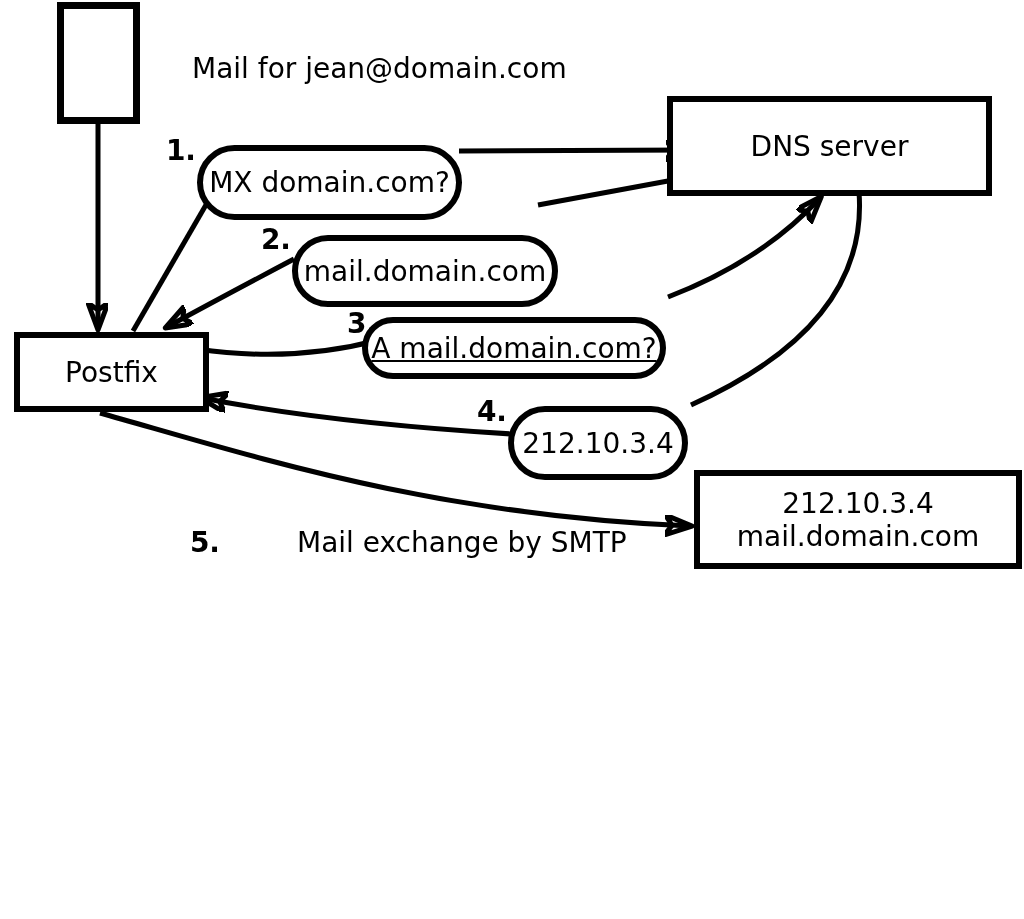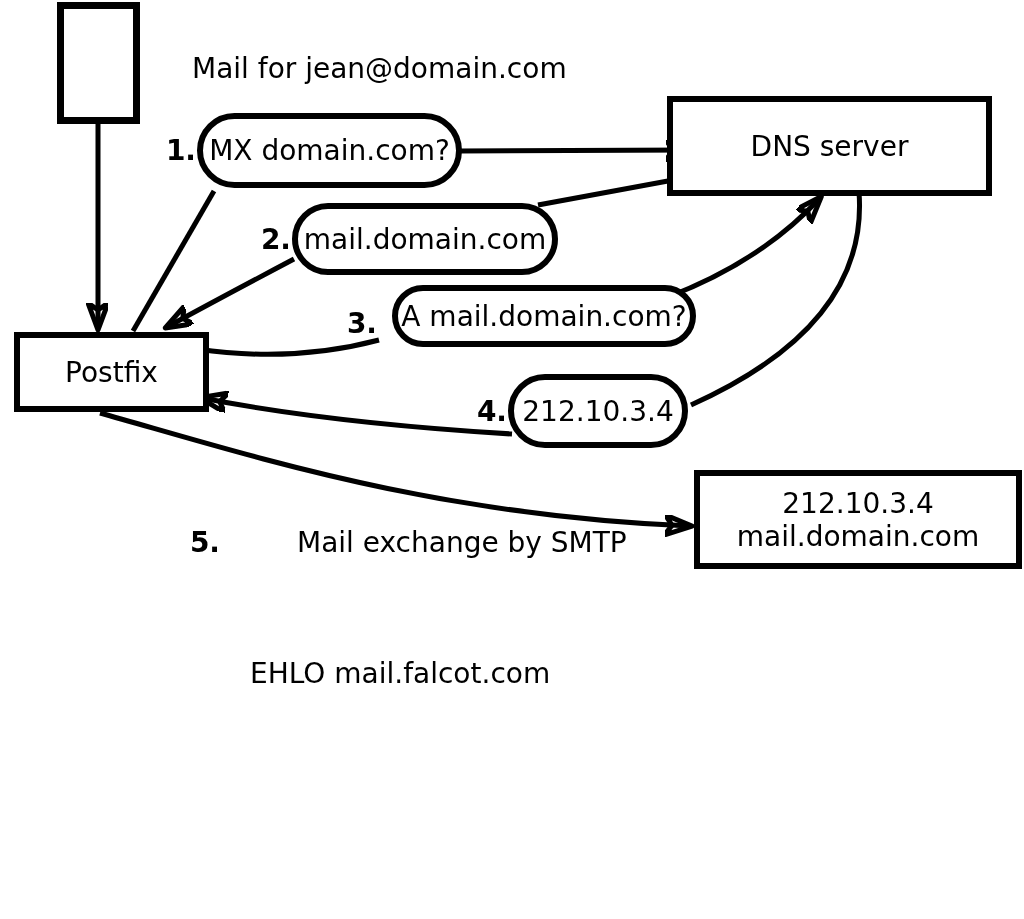--- a/index.html
+++ b/index.html
@@ -28,21 +28,21 @@
   .node {
     position: absolute;
     box-sizing: border-box;
     border: 6px solid #000000;
     background: #ffffff;
     display: flex;
     align-items: center;
     justify-content: center;
     text-align: center;
   }
-  .pill { border-radius: 40px; }
+  .pill { border-radius: 40px; margin-top: 32px; }
   .num {
     position: absolute;
     font-weight: bold;
     display: flex;
     align-items: center;
     justify-content: flex-end;
     width: 60px;
   }
   .caption { position: absolute; white-space: nowrap; }
   .step5-label { position: absolute; white-space: nowrap; }
@@ -94,34 +94,33 @@
   <div class="node pill" style="left:197px; top:113px; width:265px; height:75px;">
     <span>MX domain.com?</span>
   </div>
 
   <div class="num" style="left:231px; top:203px; height:72px;">2.</div>
   <div class="node pill" style="left:292px; top:203px; width:266px; height:72px;">
     <span>mail.domain.com</span>
   </div>
 
   <div class="num" style="left:317px; top:285px; height:77px;">3.</div>
-  <div class="node pill" style="left:392px; top:285px; width:304px; height:62px;">
+  <div class="node pill" style="left:362px; top:285px; width:304px; height:62px;text-decoration:underline;">
     <span>A mail.domain.com?</span>
   </div>
 
   <div class="num" style="left:447px; top:374px; height:74px;">4.</div>
   <div class="node pill" style="left:508px; top:374px; width:180px; height:74px;">
     <span>212.10.3.4</span>
   </div>
 
   <div class="num" style="left:160px; top:526px; height:33px;">5.</div>
   <div class="step5-label" style="left:250px; top:526px;margin-left:47px;">Mail exchange by SMTP</div>
 
   <div class="smtp" style="left:250px; top:591px;">
-    <div class="smtp-line">EHLO mail.falcot.com</div>
     
     
     
     
     
     
     
   </div>
 
 </div>

